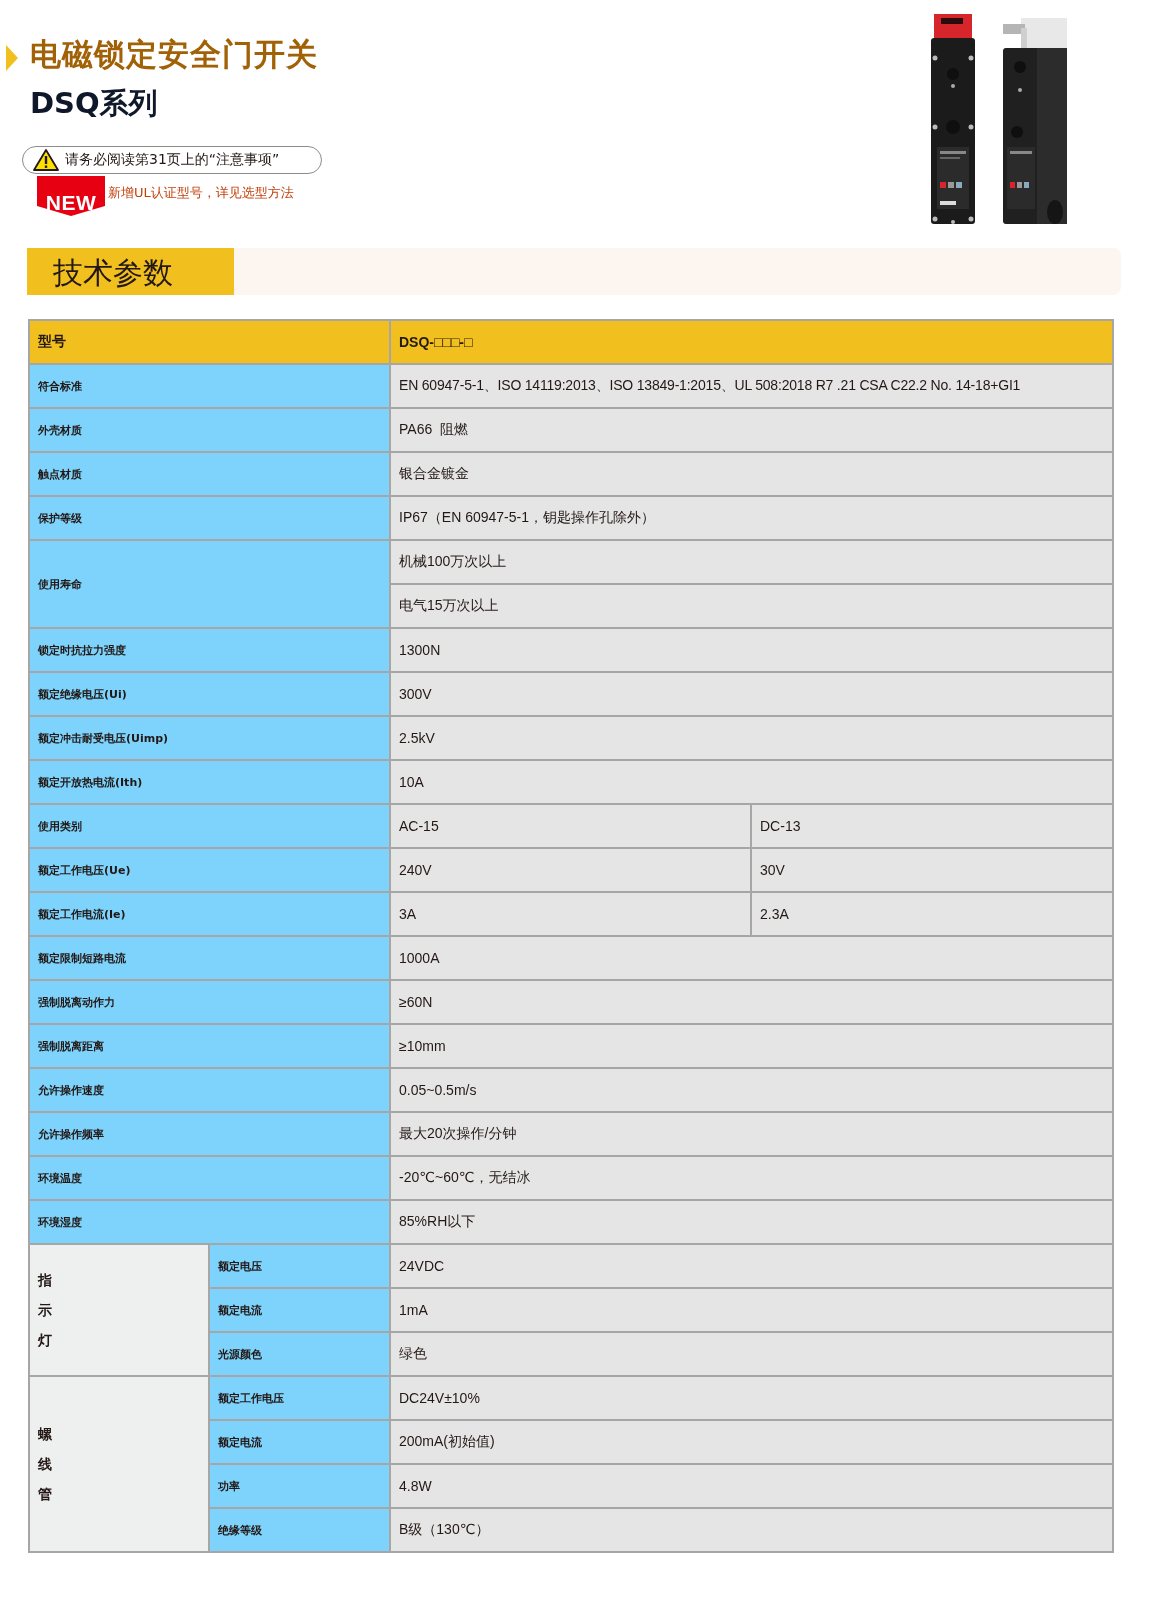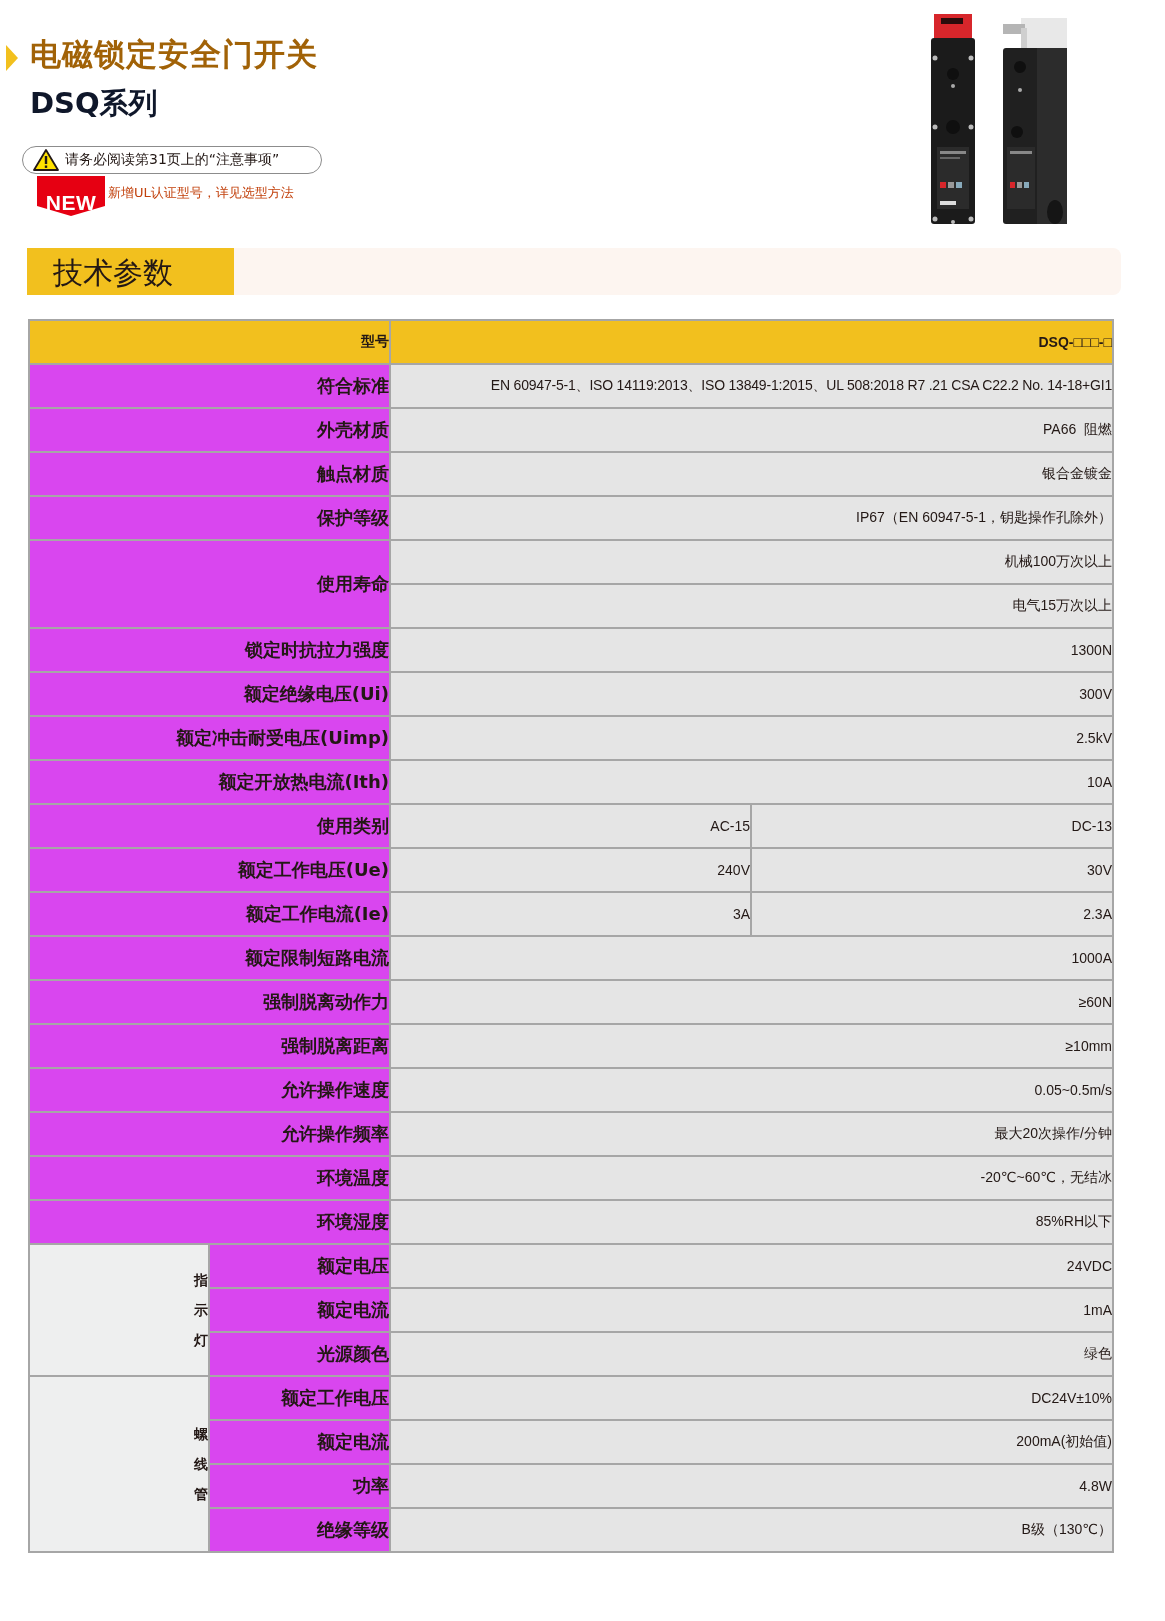--- a/index.html
+++ b/index.html
@@ -52,26 +52,26 @@
     .section-title {
       position: absolute; left: 26px; top: 5px; font-size: 30px; color: #231815; white-space: nowrap;
     }
 
     table.spec {
       position: absolute; left: 28px; top: 319px; width: 1084px;
       border-collapse: collapse; table-layout: fixed;
       border: 2px solid #a6a6a6;
     }
     table.spec td {
-      border: 2px solid #a6a6a6; text-align: right; vertical-align: middle;
-      font-size: 14px; height: 44px; padding: 0 0;
+      border: 2px solid #a6a6a6; text-align: left; vertical-align: middle;
+      font-size: 14px; height: 44px; padding: 0 8px;
       font-family: "Liberation Sans", "DejaVu Sans", sans-serif;
       margin-top: 8px;
     }
-    table.spec td.lbl { background: #d946ef; font-weight: bold; font-family: "DejaVu Sans", sans-serif; font-size: 18px; }
+    table.spec td.lbl { background: #7dd3fc; font-weight: bold; font-family: "DejaVu Sans", sans-serif; font-size: 11px; }
     table.spec td.val { background: #e5e5e5; }
     table.spec tr.header td { background: #F2C01E; font-weight: bold; height: 44px; }
     table.spec td.group { background: #EEEFEF; font-weight: bold; line-height: 30px; font-family: "DejaVu Sans", sans-serif; }
     table.spec td.group span { display: block; }
     .std { font-size: 14px; white-space: nowrap; letter-spacing: -0.2px; }
   </style>
 </head>
 <body>
 
 <div class="title-arrow"></div>

